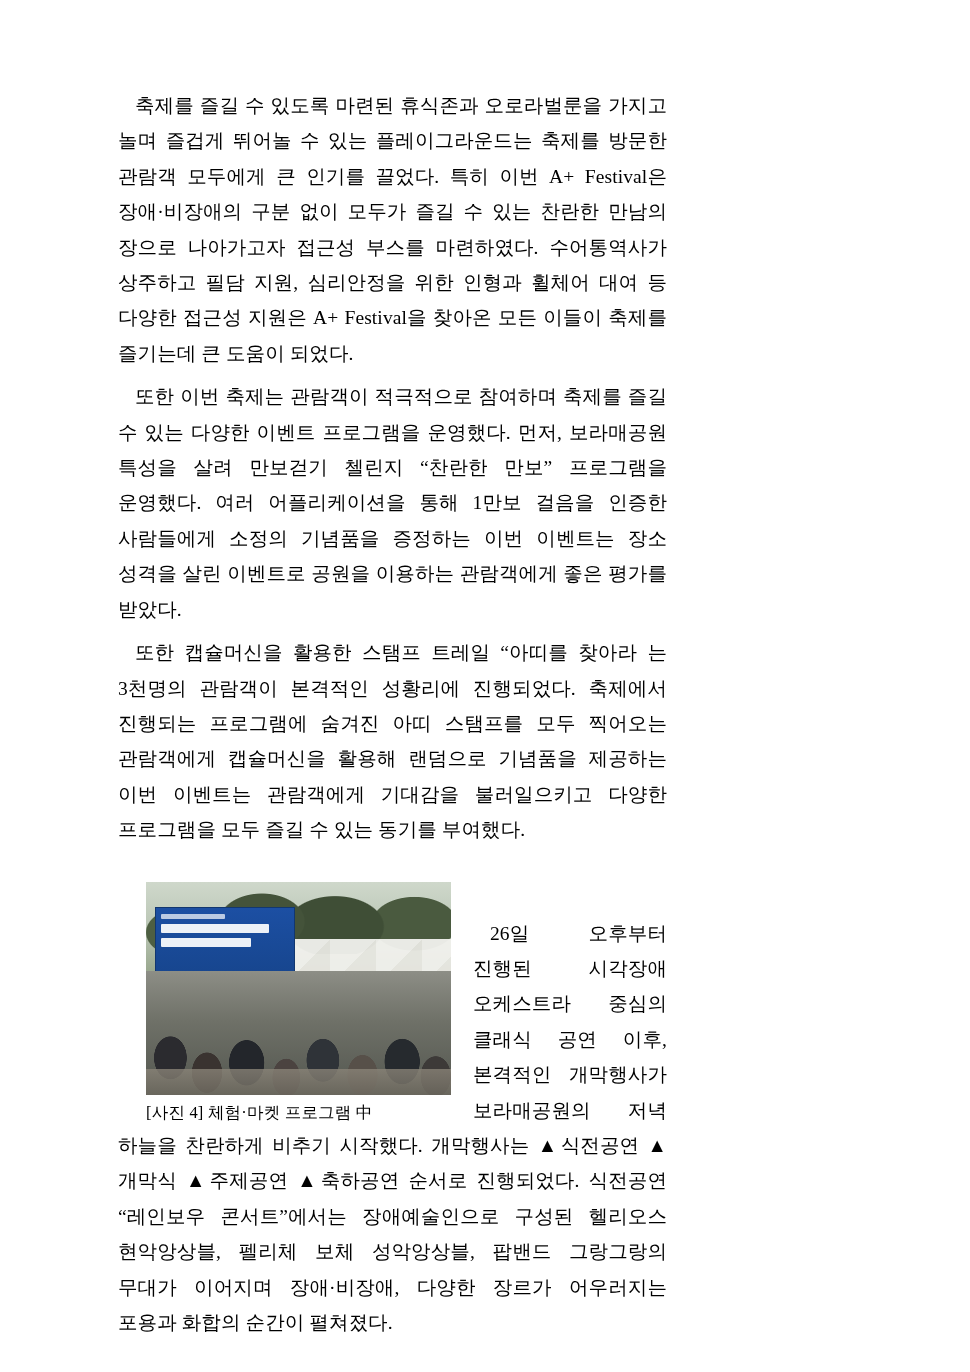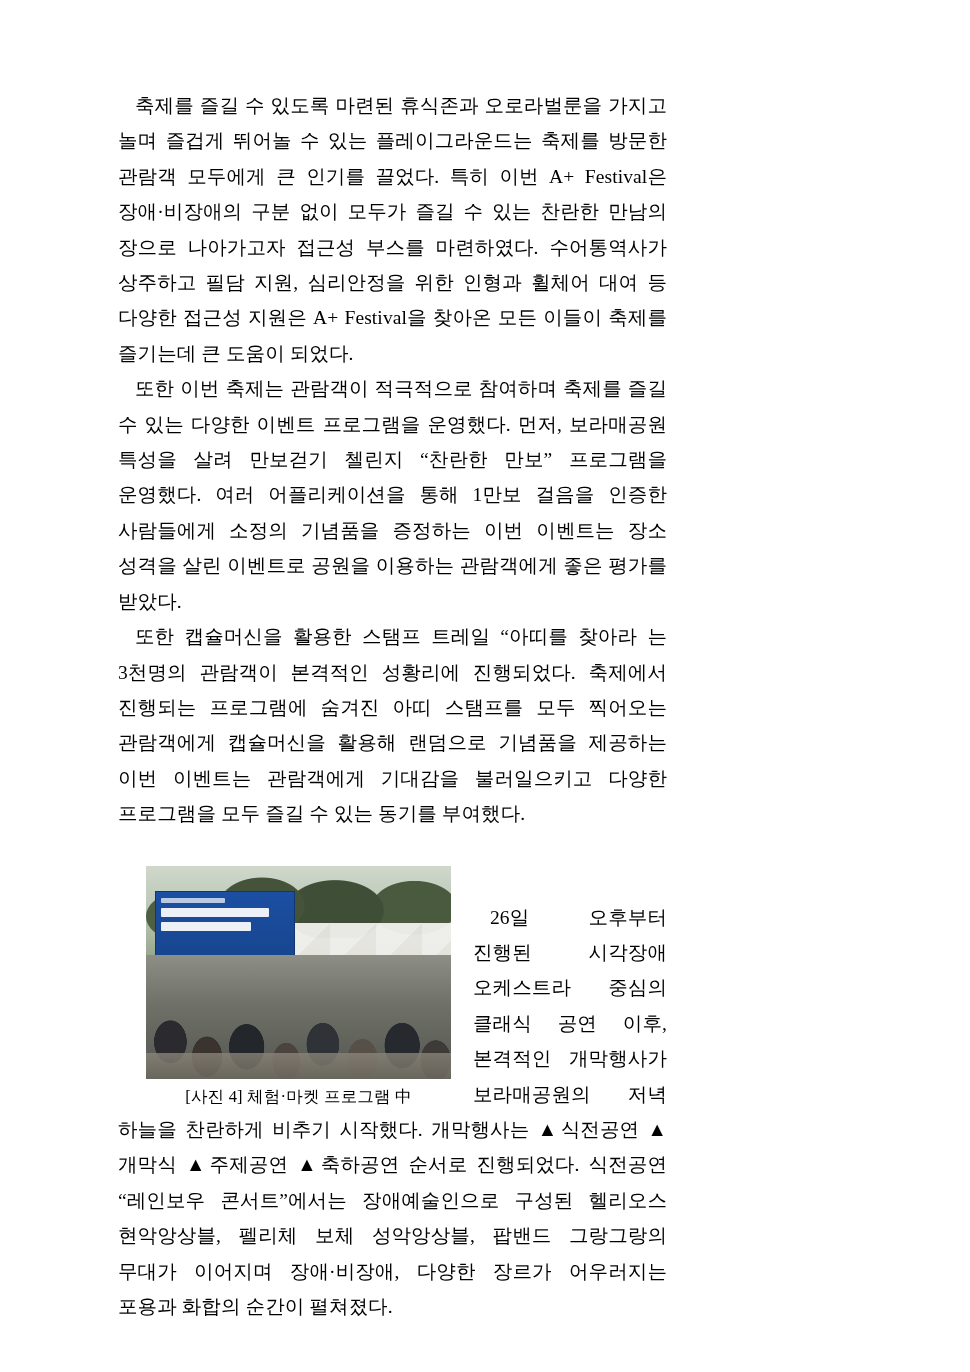--- a/index.html
+++ b/index.html
@@ -29,21 +29,21 @@
     line-height: 35.4px;
     text-align: justify;
     text-justify: inter-character;
     letter-spacing: 0.1px;
     word-break: keep-all;
   }
   p.indent {
     text-indent: 17px;
   }
   .para-block p + p {
-    margin-top: 0;
+    margin-top: 8px;
   }
   .spacer-md { height: 30px; }
   .spacer-lg { height: 38px; }
 
   
   .figure {
     float: left;
     width: 305px;
     margin: 4px 22px 2px 28px;
   }
@@ -107,21 +107,21 @@
       radial-gradient(ellipse 24px 32px at 95% 85%, #3d3a38 62%, rgba(61,58,56,0) 64%),
       linear-gradient(#8d8e86, #6f7168 40%, #53564f);
   }
   .photo .ground {
     position: absolute; left: 0; bottom: 0; width: 100%; height: 12%;
     background: linear-gradient(#8a8478, #6e6a60);
     opacity: .8;
   }
   .caption {
     margin-top: 7px;
-    text-align: center;
+    text-align: left;
     font-size: 16.5px;
     line-height: 22px;
     letter-spacing: .2px;
   }
 </style>
 </head>
 <body>
 
 <div class="page">
 

